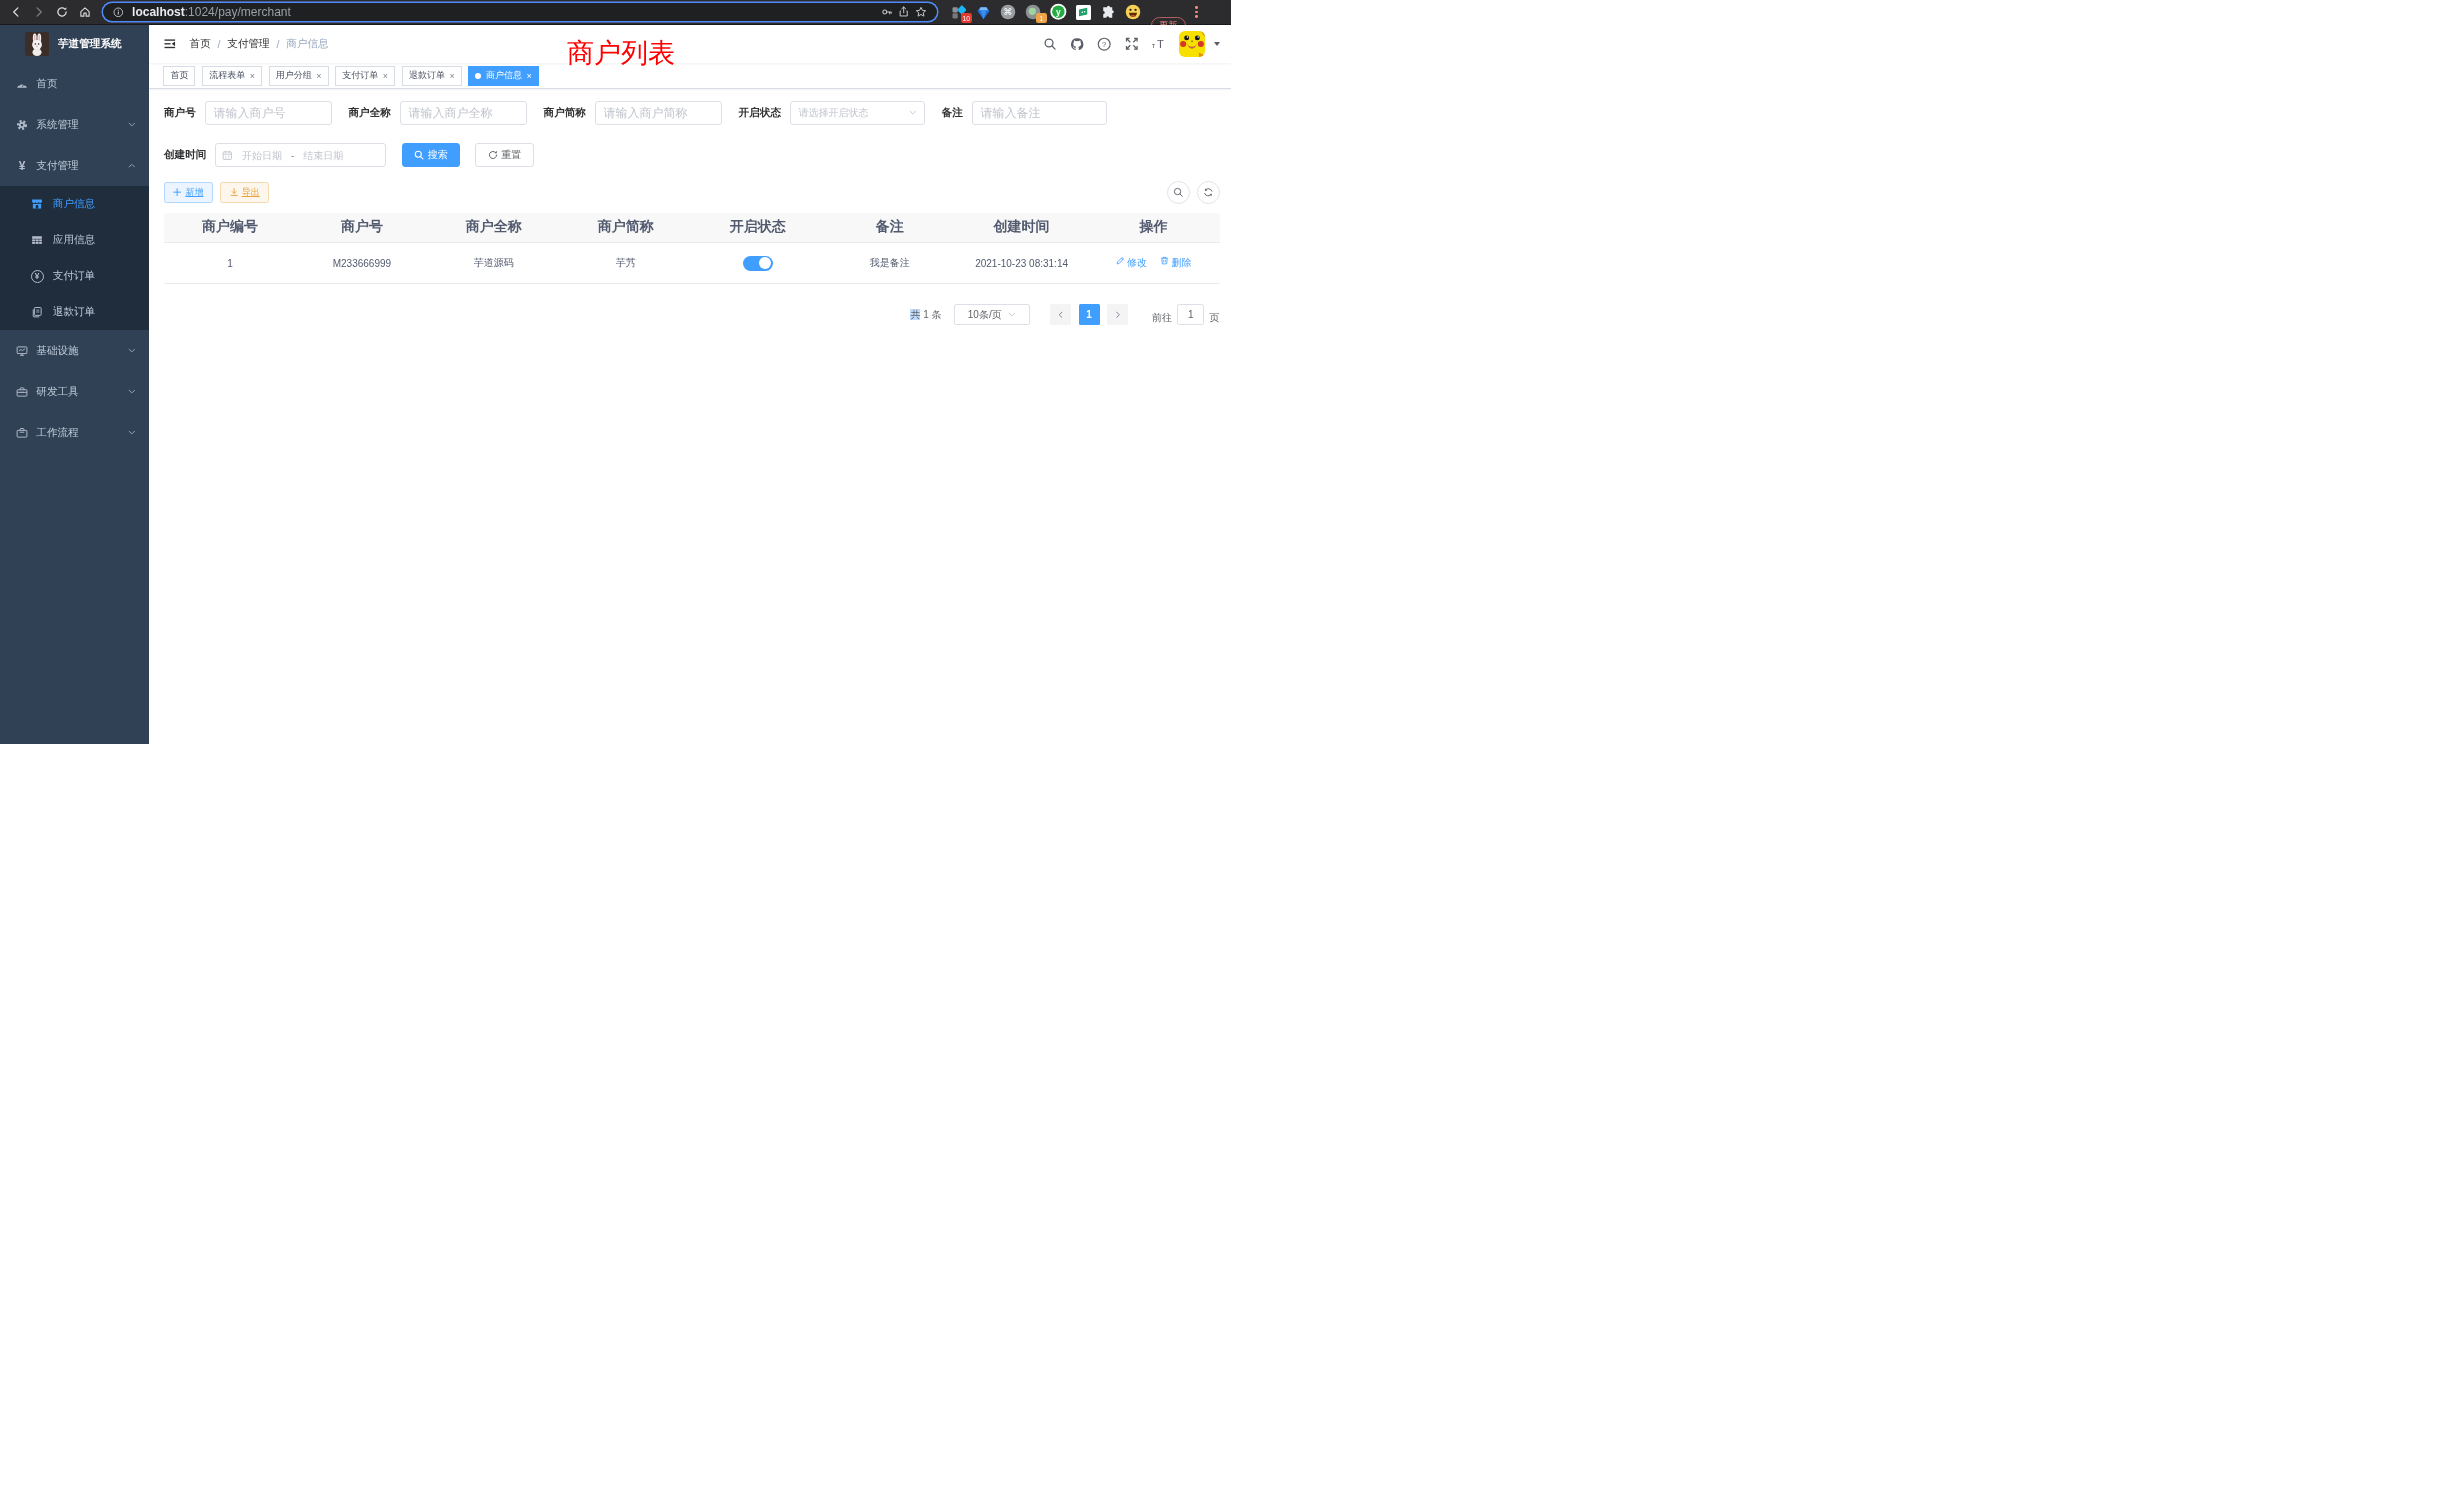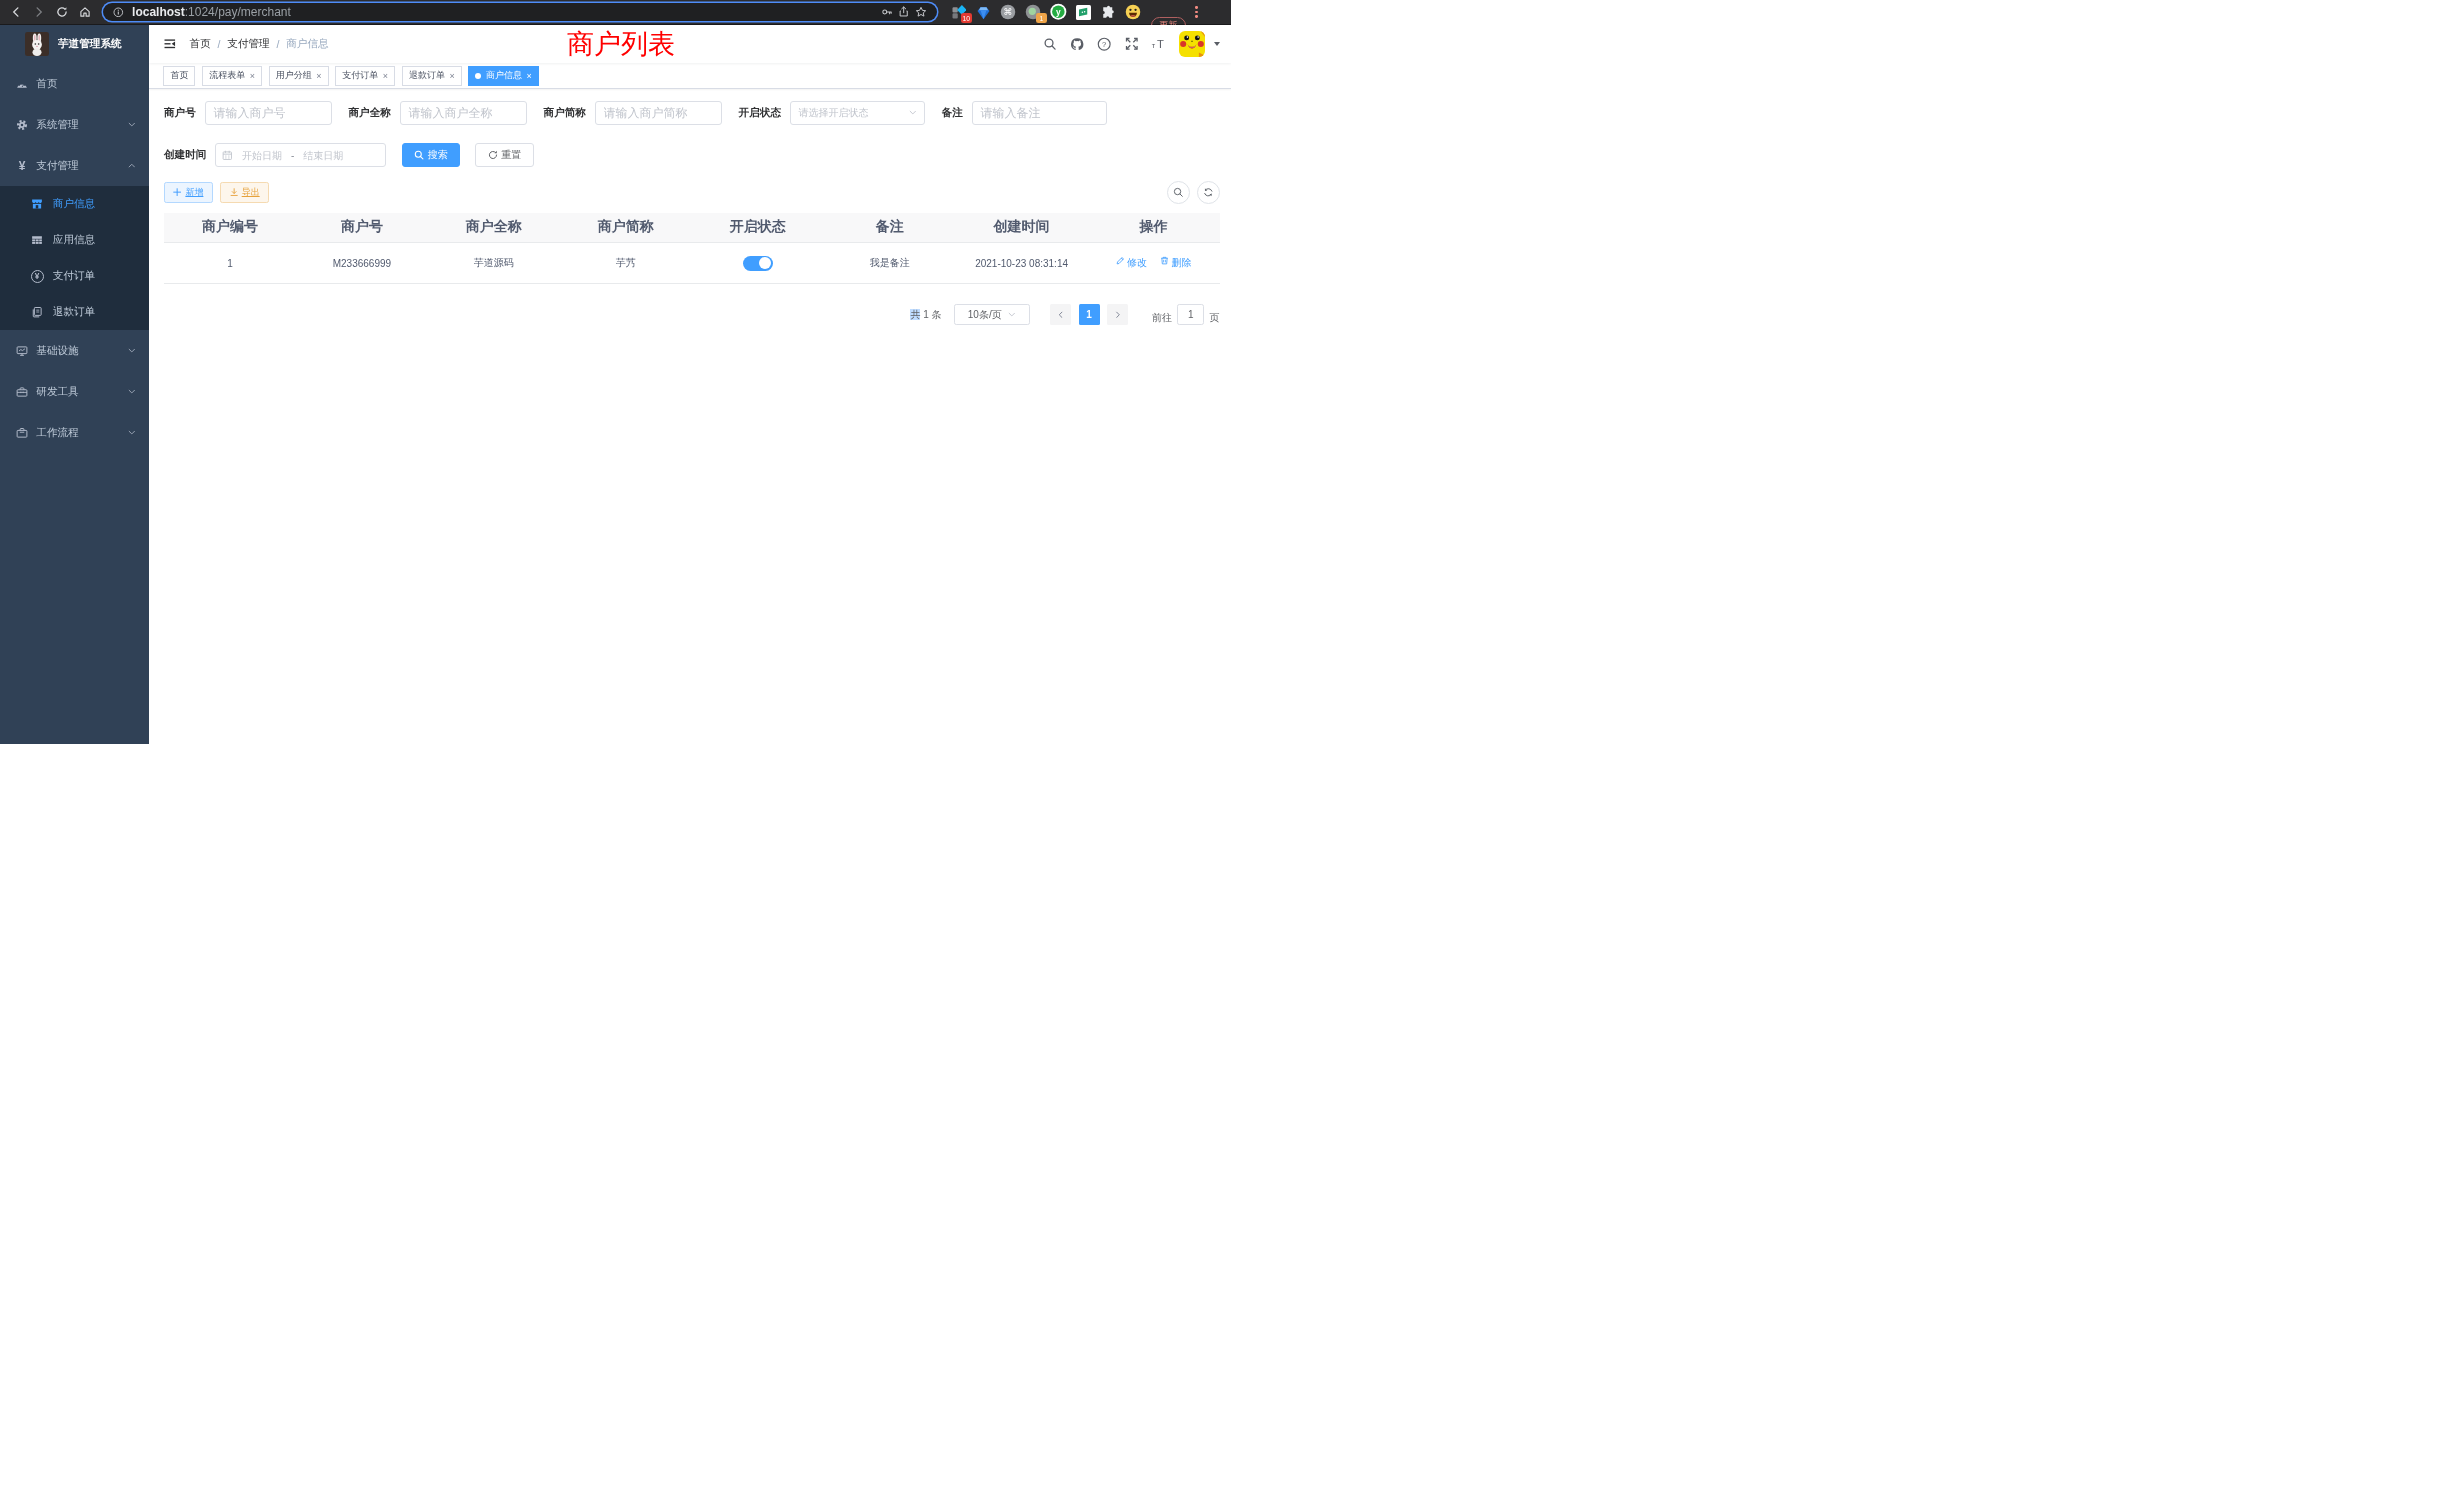--- a/index.html
+++ b/index.html
@@ -45,21 +45,21 @@
 
   .main { flex:1; display:flex; flex-direction:column; position:relative; background:#fff; min-width:0; }
 
   
   .navbar { height:38px; display:flex; align-items:center; padding:0 11.4px 0 7.6px; box-shadow:0 0.8px 3px rgba(0,21,41,.08); position:relative; z-index:2; background:#fff; }
   .hamburger { width:27px; height:27px; display:flex; align-items:center; justify-content:center; color:#303133; cursor:pointer; }
   .breadcrumb { display:flex; align-items:center; margin-left:6px; font-size:10.6px; }
   .bc-link { color:#303133; cursor:pointer; }
   .bc-sep { color:#97a8be; margin:0 6.8px; }
   .bc-current { color:#97a8be; }
-  .annotation { position:absolute; left:418px; top:1px; font-size:27px; color:#ff0000; white-space:nowrap; z-index:5; }
+  .annotation { position:absolute; left:418px; top:10px; font-size:27px; color:#ff0000; white-space:nowrap; z-index:5; }
   .nav-right { margin-left:auto; display:flex; align-items:center; gap:13px; }
   .nav-icon { color:#5a5e66; display:flex; align-items:center; justify-content:center; cursor:pointer; }
   .avatar { width:26px; height:26px; border-radius:6px; overflow:hidden; cursor:pointer; }
   .avatar-caret { width:0; height:0; border-left:3.8px solid transparent; border-right:3.8px solid transparent; border-top:4.5px solid #5a5e66; margin-left:-4.5px; cursor:pointer; }
 
   
   .tags-view { height:26px; border-bottom:0.8px solid #d8dce5; box-shadow:0 0.8px 2.3px 0 rgba(0,0,0,.08); display:flex; align-items:center; padding-left:14.4px; background:#fff; position:relative; z-index:1; }
   .tag { height:20px; border:0.8px solid #d8dce5; background:#fff; color:#495060; font-size:9px; display:flex; align-items:center; padding:0 6px; margin-right:6.8px; cursor:pointer; white-space:nowrap; }
   .tag .tag-close { margin-left:4.5px; font-size:9px; color:#808695; }
   .tag.active { background:#409eff; border-color:#409eff; color:#fff; }

